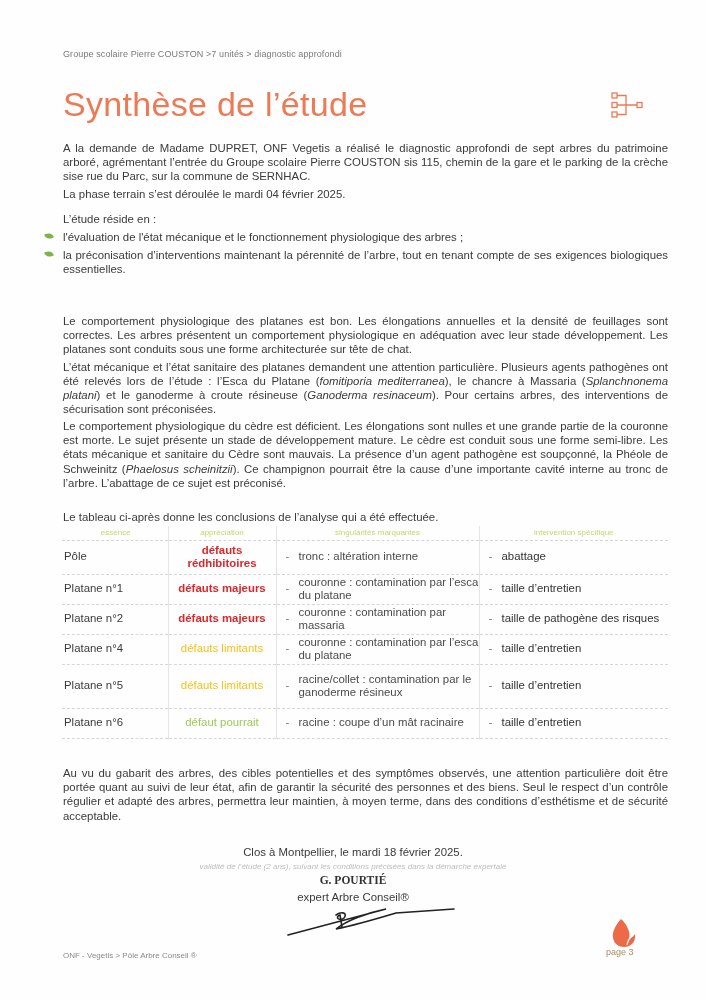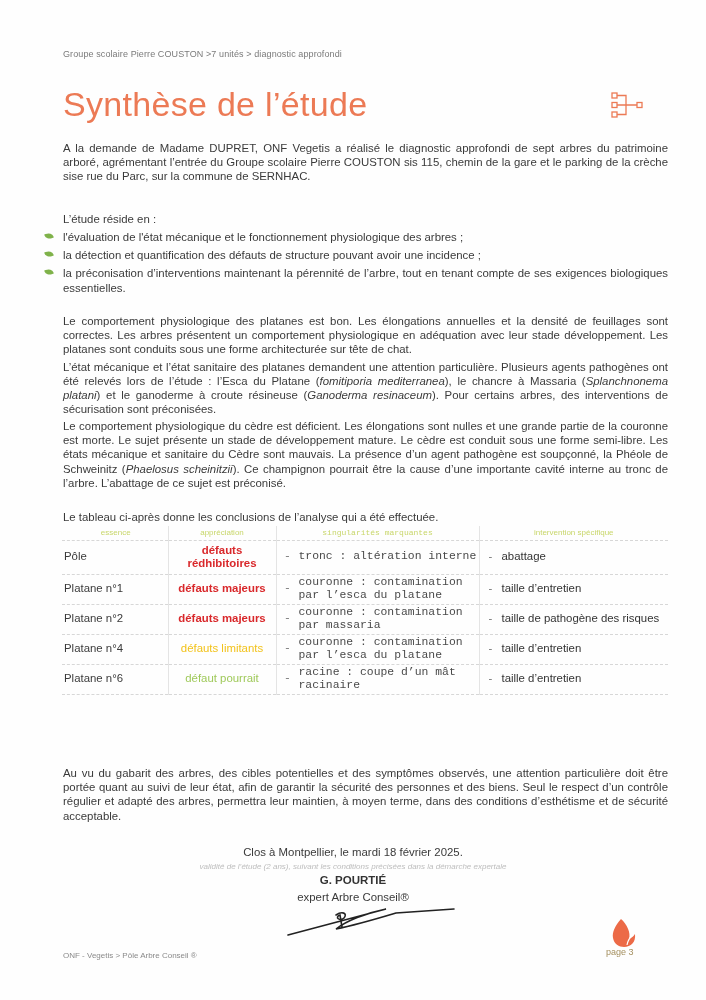--- a/index.html
+++ b/index.html
@@ -54,38 +54,38 @@
     table.results th {
       font-weight: normal; font-size: 8px; color: #c8d66a; height: 14px; text-align: center;
       border-bottom: 1px dashed #d7d7d7;
     }
     table.results td {
       border-bottom: 1px dashed #d7d7d7; vertical-align: middle; line-height: 13.5px;
     }
     table.results th + th, table.results td + td { border-left: 1px solid #e4e4e4; }
     .c-essence { width: 106px; padding-left: 2px; }
     .c-appr { width: 108px; text-align: center; font-weight: bold; }
-    .c-sing { width: 203px; font-family: Liberation Mono, monospace; }
+    .c-sing { width: 203px; }
     .c-int { width: 189px; }
     .dash-cell { display: flex; align-items: center; }
     .dash { width: 22px; flex: none; text-align: center; color: #777; }
     .sing-text { color: #4a4a4a; }
     .int-text { color: #333; }
     .sev-red { color: #d9282b; }
     .sev-yellow { color: #f2c21a; font-weight: normal; }
     .sev-green { color: #9fc95a; font-weight: normal; }
 
     .conclusion { top: 766px; }
 
     .closing {
       position: absolute; left: 0; width: 706px; text-align: center;
     }
     .closing-place { top: 846px; font-size: 11.4px; color: #3a3a3a; }
     .validity { top: 862px; font-size: 8px; font-style: italic; color: #bdbdbd; }
-    .signer { top: 874px; font-size: 11.5px; font-weight: bold; color: #333; }
+    .signer { top: 874px; font-size: 11.5px; font-weight: bold; color: #333; font-family: Liberation Serif, serif; }
     .signer-role { top: 891px; font-size: 11.4px; color: #3a3a3a; }
     .signature { position: absolute; left: 286px; top: 903px; width: 170px; height: 36px; }
 
     .footer-left { position: absolute; left: 63px; top: 951px; font-size: 8px; color: #8a8a8a; }
     .flame-icon { position: absolute; left: 611px; top: 918px; width: 26px; height: 30px; }
     .page-number { position: absolute; left: 606px; top: 947px; font-size: 9px; color: #a59060; }
   </style>
 </head>
 <body>
 
@@ -99,26 +99,26 @@
       <rect x="2" y="3" width="5" height="5"></rect>
       <rect x="2" y="12.5" width="5" height="5"></rect>
       <rect x="2" y="22" width="5" height="5"></rect>
       <rect x="27" y="12.5" width="5" height="5"></rect>
       <path d="M7 5.5 H16 V24.5 H7 M7 15 H27"></path>
     </g>
   </svg>
 
   <div class="para intro">
     <p>A la demande de Madame DUPRET, ONF Vegetis a réalisé le diagnostic approfondi de sept arbres du patrimoine arboré, agrémentant l’entrée du Groupe scolaire Pierre COUSTON sis 115, chemin de la gare et le parking de la crèche sise rue du Parc, sur la commune de SERNHAC.</p>
+    <p>La phase terrain s’est déroulée le mardi 04 février 2025.</p>
   </div>
 
   <div class="study-lead">L’étude réside en :</div>
   <ul class="bullets">
     <li><span class="leaf"></span><span>l'évaluation de l'état mécanique et le fonctionnement physiologique des arbres ;</span></li>
-    <li><span class="leaf"></span><span>la détection et quantification des défauts de structure pouvant avoir une incidence ;</span></li>
     <li><span class="leaf"></span><span>la préconisation d’interventions maintenant la pérennité de l’arbre, tout en tenant compte de ses exigences biologiques essentielles.</span></li>
   </ul>
 
   <div class="para platanes">
     <p>Le comportement physiologique des platanes est bon. Les élongations annuelles et la densité de feuillages sont correctes. Les arbres présentent un comportement physiologique en adéquation avec leur stade développement. Les platanes sont conduits sous une forme architecturée sur tête de chat.</p>
     <p><span>L’état mécanique et l’état sanitaire des platanes demandent une attention particulière. Plusieurs agents pathogènes ont été relevés lors de l’étude : l’Esca du Platane (</span><i>fomitiporia mediterranea</i><span>), le chancre à Massaria (</span><i>Splanchnonema platani</i><span>) et le ganoderme à croute résineuse (</span><i>Ganoderma resinaceum</i><span>). Pour certains arbres, des interventions de sécurisation sont préconisées.</span></p>
   </div>
 
   <div class="para cedre">
     <p><span>Le comportement physiologique du cèdre est déficient. Les élongations sont nulles et une grande partie de la couronne est morte. Le sujet présente un stade de développement mature. Le cèdre est conduit sous une forme semi-libre. Les états mécanique et sanitaire du Cèdre sont mauvais. La présence d’un agent pathogène est soupçonné, la Phéole de Schweinitz (</span><i>Phaelosus scheinitzii</i><span>). Ce champignon pourrait être la cause d’une importante cavité interne au tronc de l’arbre. L’abattage de ce sujet est préconisé.</span></p>
@@ -193,20 +193,36 @@
               <span class="sing-text">couronne : contamination par l’esca du platane</span>
             </div>
           </td>
           <td class="c-int">
             <div class="dash-cell">
               <span class="dash">-</span>
               <span class="int-text">taille d’entretien</span>
             </div>
           </td>
         </tr>
+        <tr style="height: 44px;">
+          <td class="c-essence">Platane n°5</td>
+          <td class="c-appr sev-yellow">défauts limitants</td>
+          <td class="c-sing">
+            <div class="dash-cell">
+              <span class="dash">-</span>
+              <span class="sing-text">racine/collet : contamination par le ganoderme résineux</span>
+            </div>
+          </td>
+          <td class="c-int">
+            <div class="dash-cell">
+              <span class="dash">-</span>
+              <span class="int-text">taille d’entretien</span>
+            </div>
+          </td>
+        </tr>
         <tr style="height: 30px;">
           <td class="c-essence">Platane n°6</td>
           <td class="c-appr sev-green">défaut pourrait</td>
           <td class="c-sing">
             <div class="dash-cell">
               <span class="dash">-</span>
               <span class="sing-text">racine : coupe d’un mât racinaire</span>
             </div>
           </td>
           <td class="c-int">

